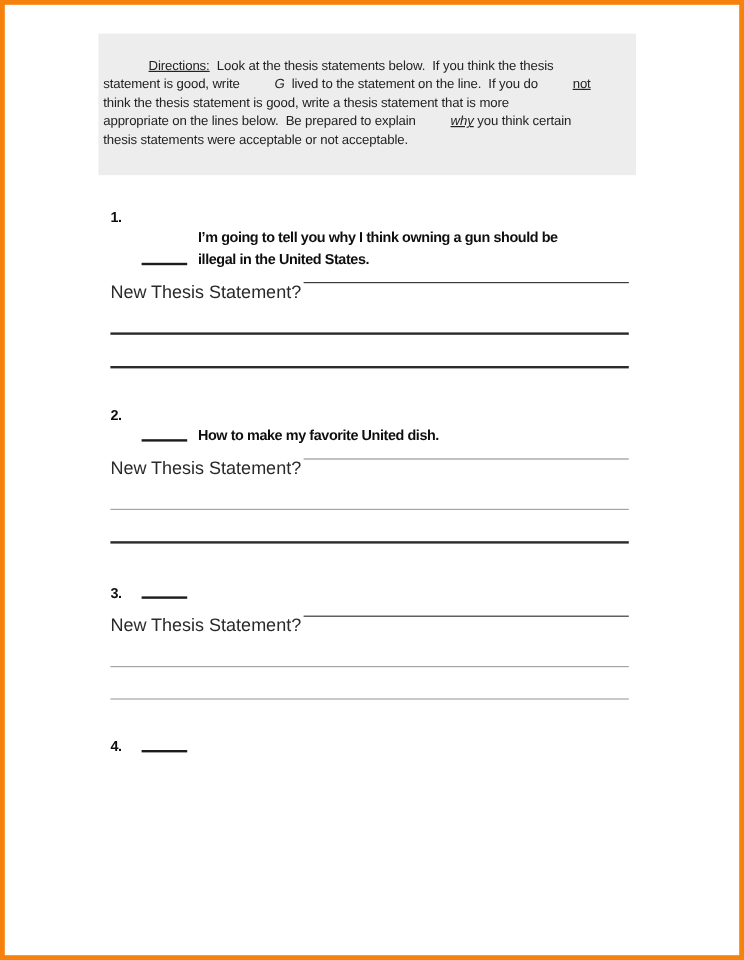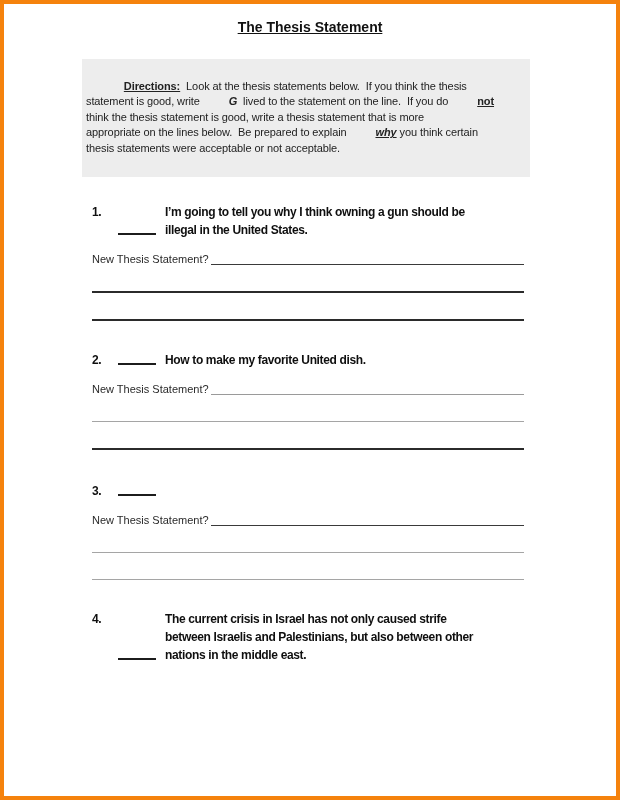--- a/index.html
+++ b/index.html
@@ -36,21 +36,21 @@
   .directions {
     margin: 24px 86px 0 78px;
     background: var(--dirbg, #EDEDED);
     padding: 4px 2px 5px 4px;
     font-size: 11px;
     letter-spacing: -0.1px;
     line-height: 15.6px;
     white-space: pre-wrap;
     color: #222;
   }
-  .directions .b { font-weight: bold; padding-left: 26px; }
+  .directions .b { font-weight: normal; padding-left: 26px; }
   .directions .i { font-style: italic; }
   .directions .u { text-decoration: underline; }
   .items { margin: 0 92px 0 88px; }
   .item { margin-top: 26px; }
   .item:nth-child(2) { margin-top: 30px; }
   .item:nth-child(3) { margin-top: 32px; }
   .item:nth-child(4) { margin-top: 30px; }
   .head {
     display: flex;
     font-weight: bold;
@@ -61,42 +61,40 @@
   }
   .num { width: 20px; flex: 0 0 20px; }
   .blank {
     flex: 0 0 38px;
     width: 38px;
     height: 0;
     border-bottom: 2px solid #1c1c1c;
     margin: 0 9px 4px 6px;
     align-self: flex-end;
   }
-  .statement { flex: 1; }
+  .statement { flex: 1; margin-top: 17px; }
   .prompt-row {
     display: flex;
-    align-items: flex-end;
     margin-top: 10px;
-    font-size: 11px;
+    font-size: 15px;
     color: #2a2a2a;
     height: 16px;
   }
   .prompt-line { flex: 1; margin-left: 2px; height: 0; }
   .prompt-line.dark { border-bottom: 1.5px solid #3a3a3a; }
   .prompt-line.gray { border-bottom: 1.5px solid #9a9a9a; }
   .answer-line { height: 0; margin-top: 26px; }
   .answer-line.dark { border-bottom: 2px solid #2b2b2b; }
   .answer-line.gray { border-bottom: 1.5px solid #a5a5a5; }
 </style>
 </head>
 <body style="--orange: #F5820D; --dirbg: #EDEDED;">
 
 <div class="sheet">
 
-  <div class="title">The Thesis Statement</div>
 
   <div class="directions">
     <span><span class="b u">Directions:</span><span>  Look at the thesis statements below.  If you think the thesis
 statement is good, write </span><span class="b i">G</span><span>  lived to the statement on the line.  If you do </span><span class="b u">not</span><span>
 think the thesis statement is good, write a thesis statement that is more
 appropriate on the lines below.  Be prepared to explain </span><span class="b i u">why</span><span> you think certain
 thesis statements were acceptable or not acceptable.</span></span>
   </div>
 
   <div class="items">
@@ -144,19 +142,18 @@
     <div class="answer-lines">
           <div class="answer-line gray"></div>
           <div class="answer-line gray"></div>
         </div>
   </div>
 
   <div class="item">
     <div class="head">
       <span class="num">4.</span>
       <span class="blank"></span>
-      <div class="statement">The current crisis in Israel has not only caused strife<br>between Israelis and Palestinians, but also between other<br>nations in the middle east.</div>
     </div>
 
     <div class="answer-lines"></div>
   </div>
 </div>
 </div>
 
 </body></html>

